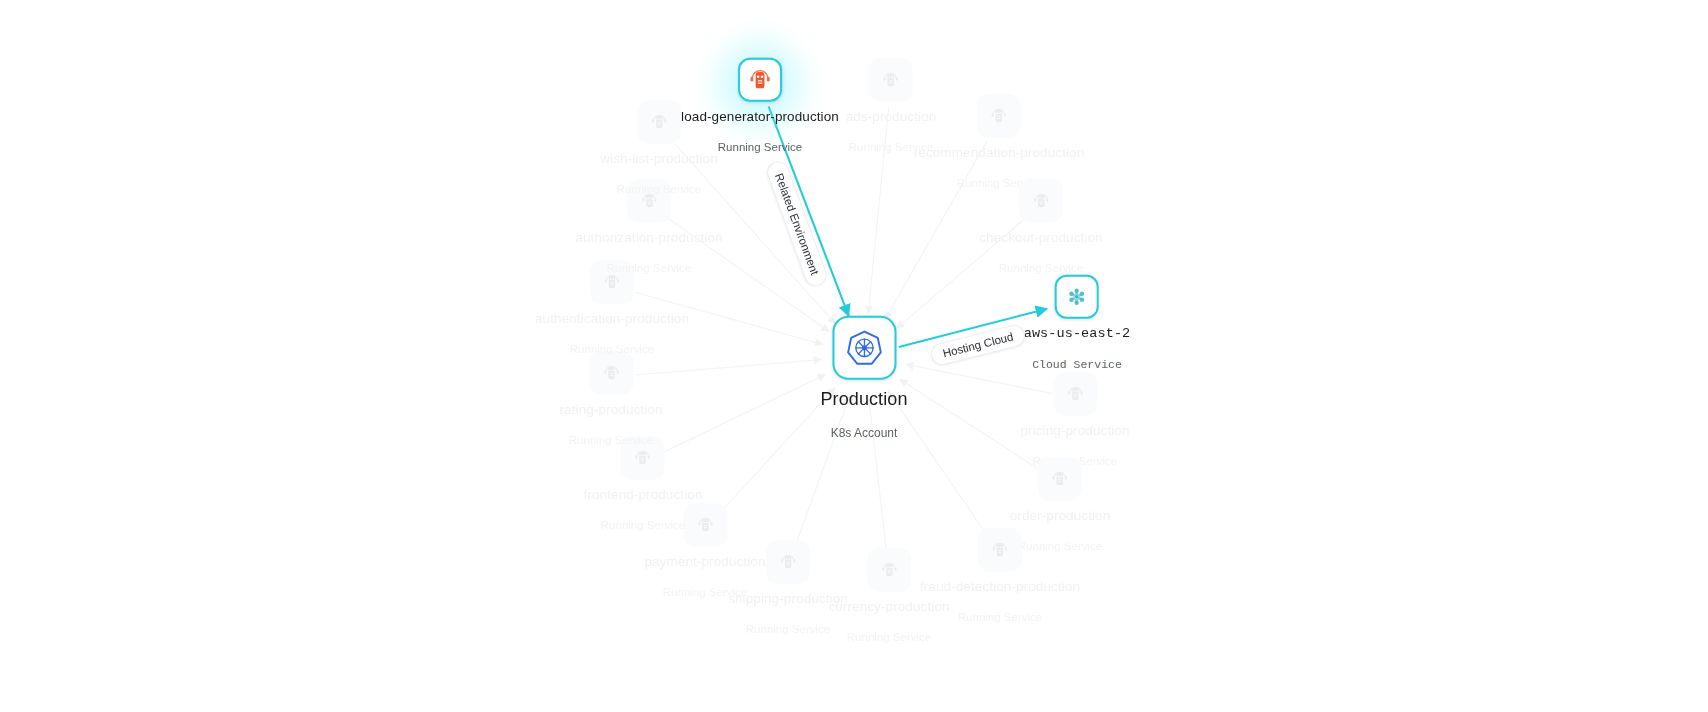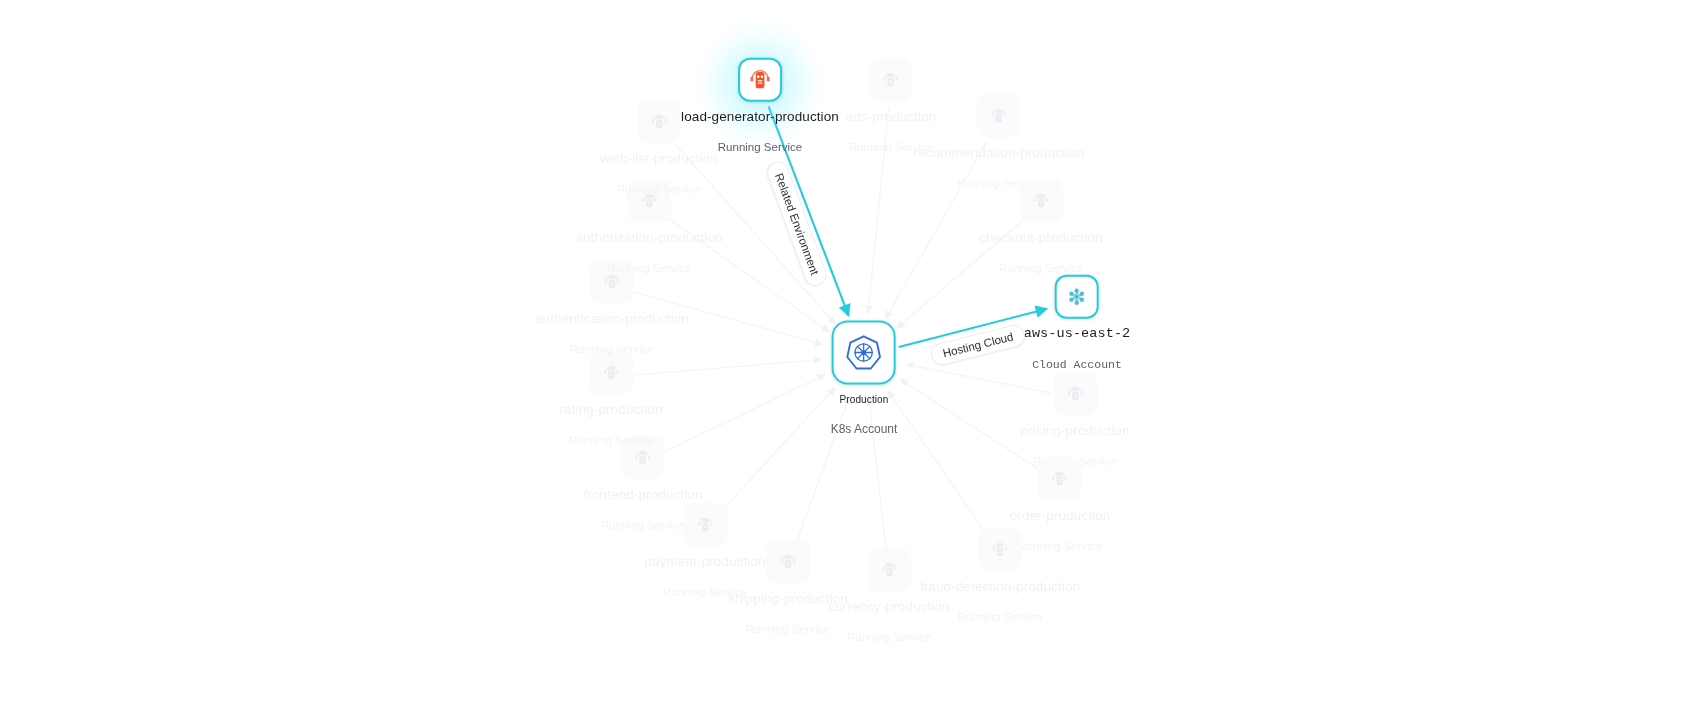--- a/index.html
+++ b/index.html
@@ -19,21 +19,21 @@
   .node .sub{font-size:11.5px;margin-top:16px;}
 
   
   .node.hl .chip{border:2px solid #22ccdd;box-shadow:0 1px 3px rgba(20,40,60,.13);}
   .node.hl .title{color:#1c1c20;font-weight:400;}
   .node.hl .sub{color:#5d6268;}
 
   
   .node.center .chip{width:64px;height:64px;border-radius:16px;border:2px solid #22ccdd;}
   .node.center .cap{margin-top:9px;}
-  .node.center .title{font-size:10px;}
+  .node.center .title{font-size:18px;}
   .node.center .sub{font-size:12px;}
 
   
   .node.dim .chip{background:#fafbfc;box-shadow:none;border:none;}
   .node.dim .title{color:#f0f1f3;font-size:13.5px;}
   .node.dim .sub{color:#f2f3f5;font-size:11.5px;}
   .node.dim svg{opacity:.5;}
 
   
   .glow{position:absolute;width:130px;height:130px;transform:translate(-50%,-50%);
@@ -142,21 +142,21 @@
             <circle cx="23.6" cy="18" r="2.1" fill="#2fb6c9" opacity=".6"></circle>
             <circle cx="23.6" cy="22" r="2.1" fill="#2fb6c9" opacity=".6"></circle>
             <circle cx="20" cy="24" r="2.1" fill="#2fb6c9" opacity=".6"></circle>
             <circle cx="16.4" cy="22" r="2.1" fill="#2fb6c9" opacity=".6"></circle>
             <circle cx="16.4" cy="18" r="2.1" fill="#2fb6c9" opacity=".6"></circle>
             <circle cx="20" cy="20" r="2.2" fill="#2fb6c9"></circle>
           </svg>
         </div>
      <div class="cap">
        <div class="title">aws-us-east-2</div>
-       <div class="sub">Cloud Account</div>
+       <div class="sub">Cloud Service</div>
      </div>
       </div>
       <div class="node dim" style="left: 891px; top: 106px;">
         <div class="chip">
           <svg width="22" height="22" viewBox="0 0 32 32">
     <g stroke="#dcdee2" stroke-width="1.6" fill="none" stroke-linecap="round" opacity=".85">
       <path d="M8 12.5a8.4 8.4 0 0 1 16 0"></path>
     </g>
     <rect x="5.6" y="12.4" width="2.8" height="5" rx="1.4" fill="#dcdee2"></rect>
     <rect x="23.6" y="12.4" width="2.8" height="5" rx="1.4" fill="#dcdee2"></rect>

